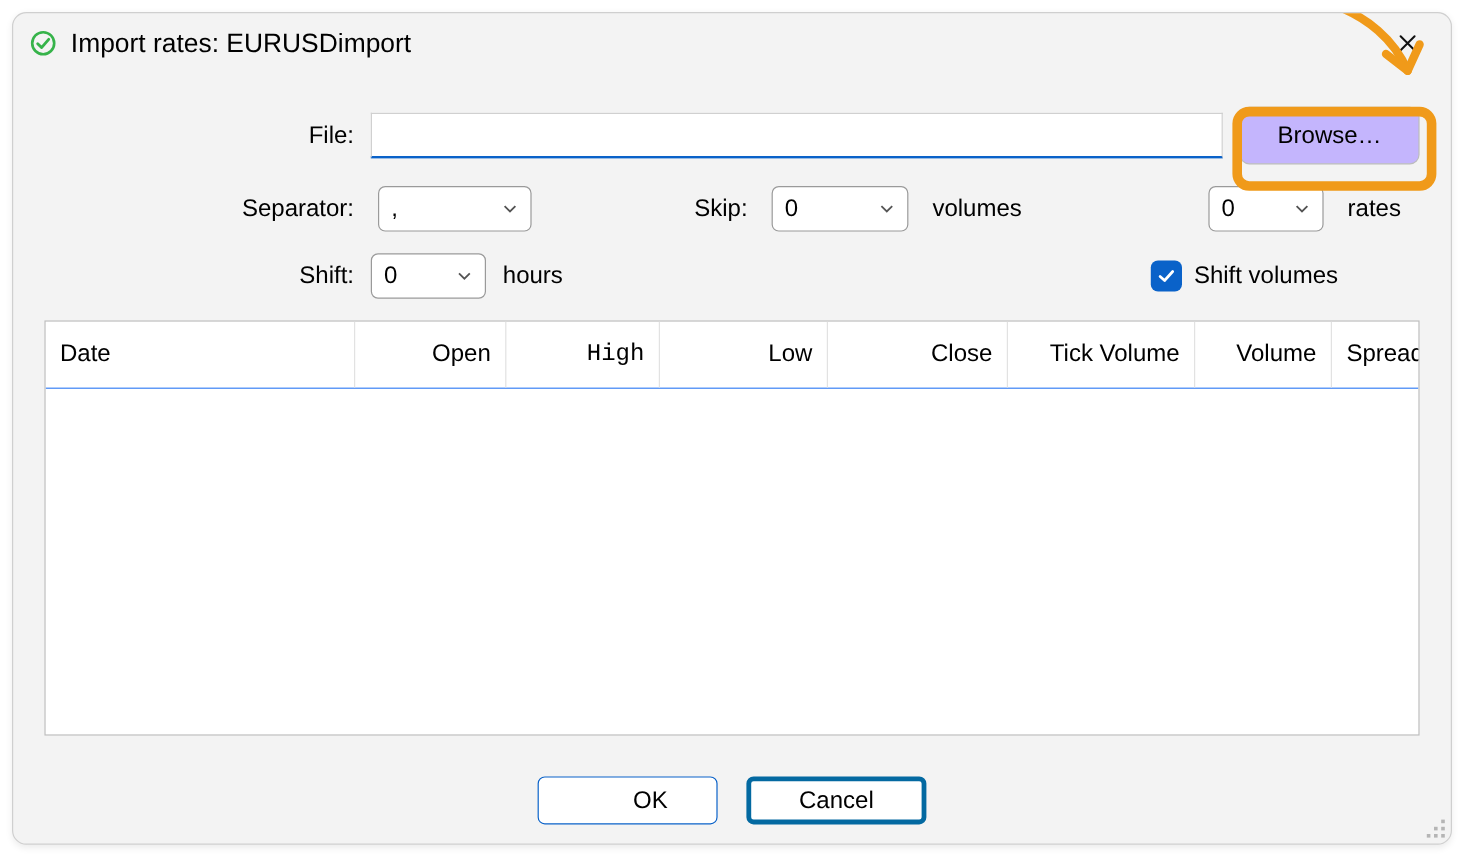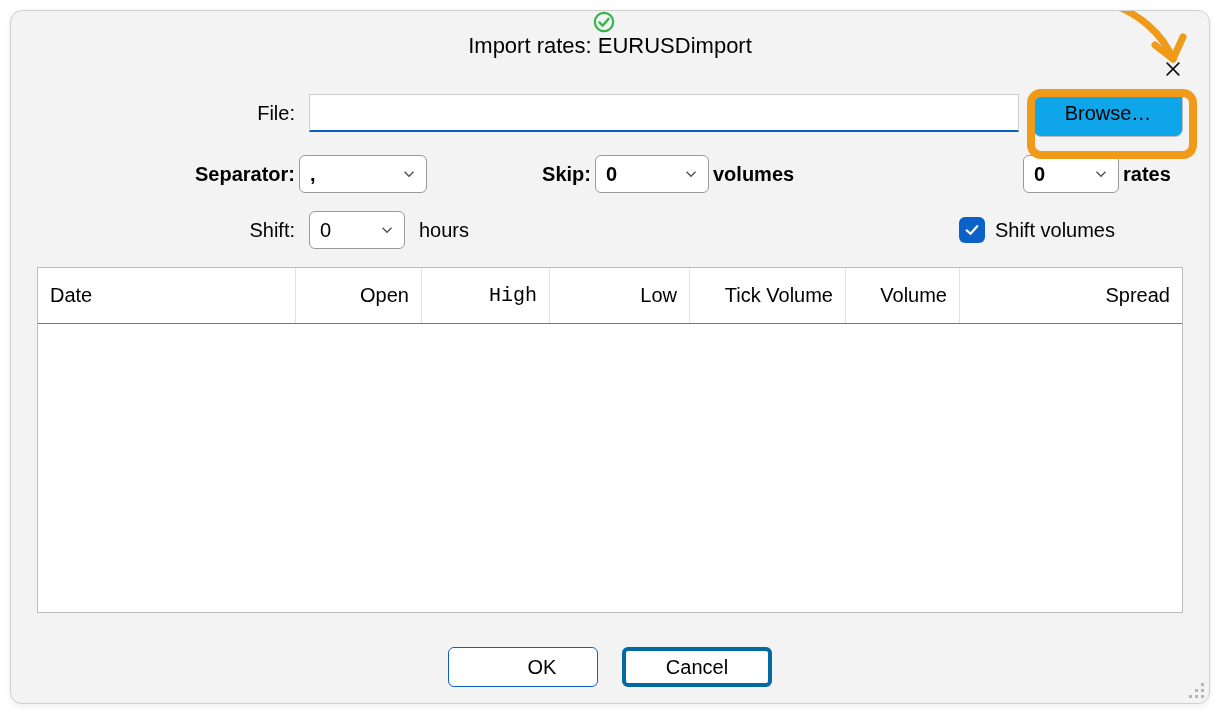--- a/index.html
+++ b/index.html
@@ -19,21 +19,20 @@
     border: 1px solid #cfcfcf;
     border-radius: 12px;
     box-shadow: 0 2px 6px rgba(0,0,0,0.08);
     overflow: hidden;
   }
   .titlebar {
     height: 50px;
     display: flex;
     align-items: center;
     padding: 0 14px;
-    flex-direction: column;
   }
   .title-icon {
     width: 22px; height: 22px;
     margin-right: 12px;
     display:flex; align-items:center; justify-content:center;
   }
   .title-text { font-size: 22px; }
   .close-btn {
     margin-left: auto;
     width: 44px; height: 36px;
@@ -67,21 +66,21 @@
   }
   .select-narrow { width: 114px; }
   .select-small  { width: 96px; }
   .select .chev {
     position:absolute; right:8px; top:50%; transform:translateY(-50%);
     width:18px; height:18px;
   }
   .browse-btn {
     height: 48px;
     padding: 0 22px;
-    background:#0ea5e9;
+    background:#c4b5fd;
     border:1px solid #bcbcbc;
     border-radius:8px;
     font-size:20px;
     display:flex; align-items:center; justify-content:center;
     cursor:pointer;
   }
   .highlight-ring {
     position:absolute;
     border: 8px solid #f09a1a;
     border-radius: 14px;
@@ -168,21 +167,21 @@
   <div class="body">
 
     <div class="row" style="gap:14px;">
       <div class="lbl" style="width:258px;">File:</div>
       <input class="input-text" style="flex: 1 1 0%;" value="">
       <div style="width:150px; position:relative;">
         <button class="browse-btn" style="width:100%;">Browse…</button>
       </div>
     </div>
 
-    <div class="row" style="gap:4px;font-weight:bold;">
+    <div class="row" style="gap:20px;">
       <div class="lbl" style="width:258px;">Separator:</div>
       <div class="select">
         <span>,</span>
         <span class="chev">
           <svg viewBox="0 0 24 24" width="18" height="18">
               <path d="M6 9l6 6 6-6" fill="none" stroke="#555" stroke-width="2"></path>
             </svg>
         </span>
       </div>
 
@@ -233,20 +232,21 @@
         <span>Shift volumes</span>
       </label>
     </div>
 
     <div class="table-frame">
       <div class="thead">
         <div class="th c0">Date</div>
         <div class="th c1">Open</div>
         <div class="th c2">High</div>
         <div class="th c3">Low</div>
+        <div class="th c4">Close</div>
         <div class="th c5">Tick Volume</div>
         <div class="th c6">Volume</div>
         <div class="th c7">Spread</div>
       </div>
       <div style="height:288px;"></div>
     </div>
   </div>
 
   <div class="footer">
     <button class="btn btn-primary">OK</button>

